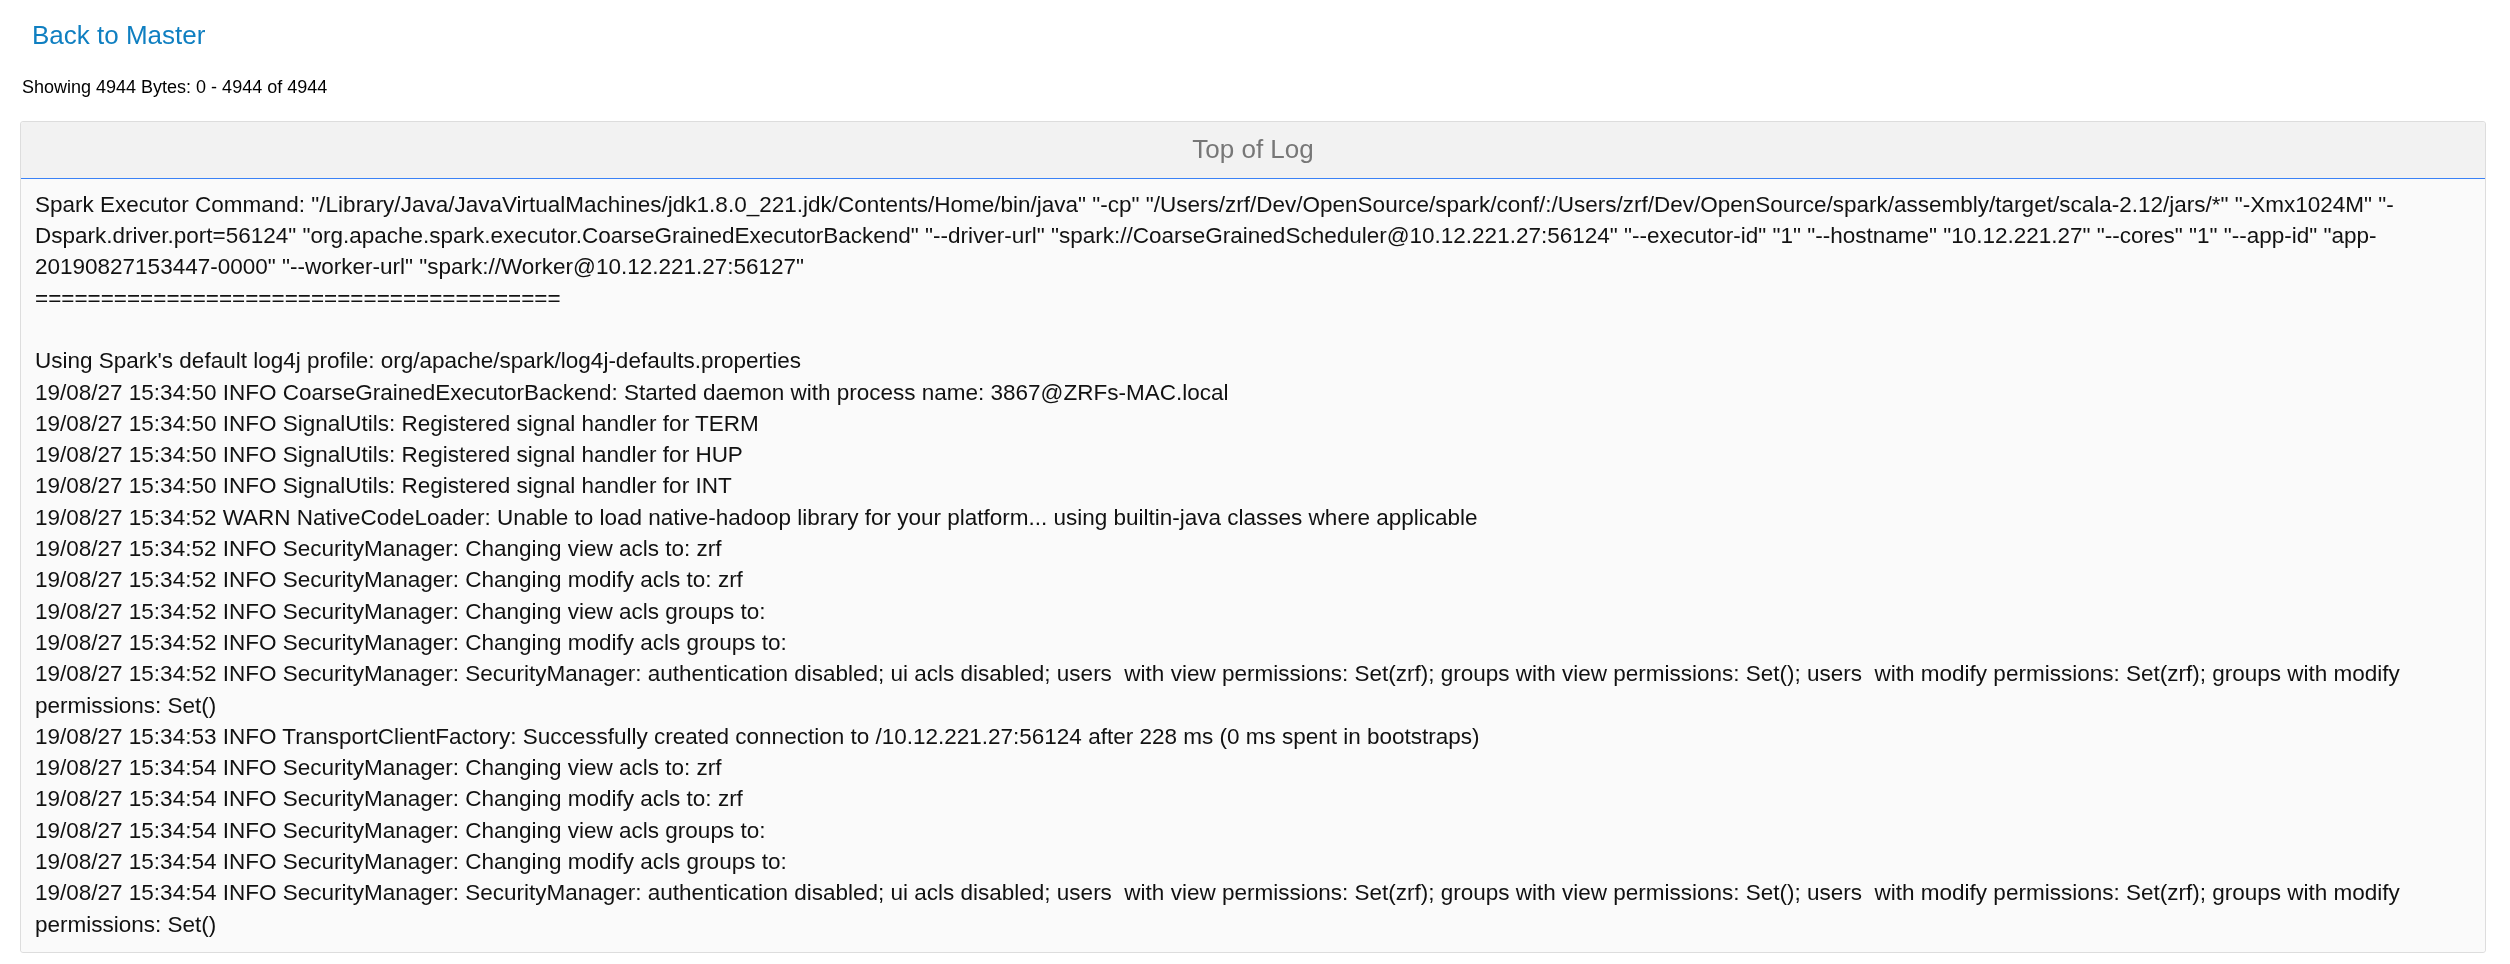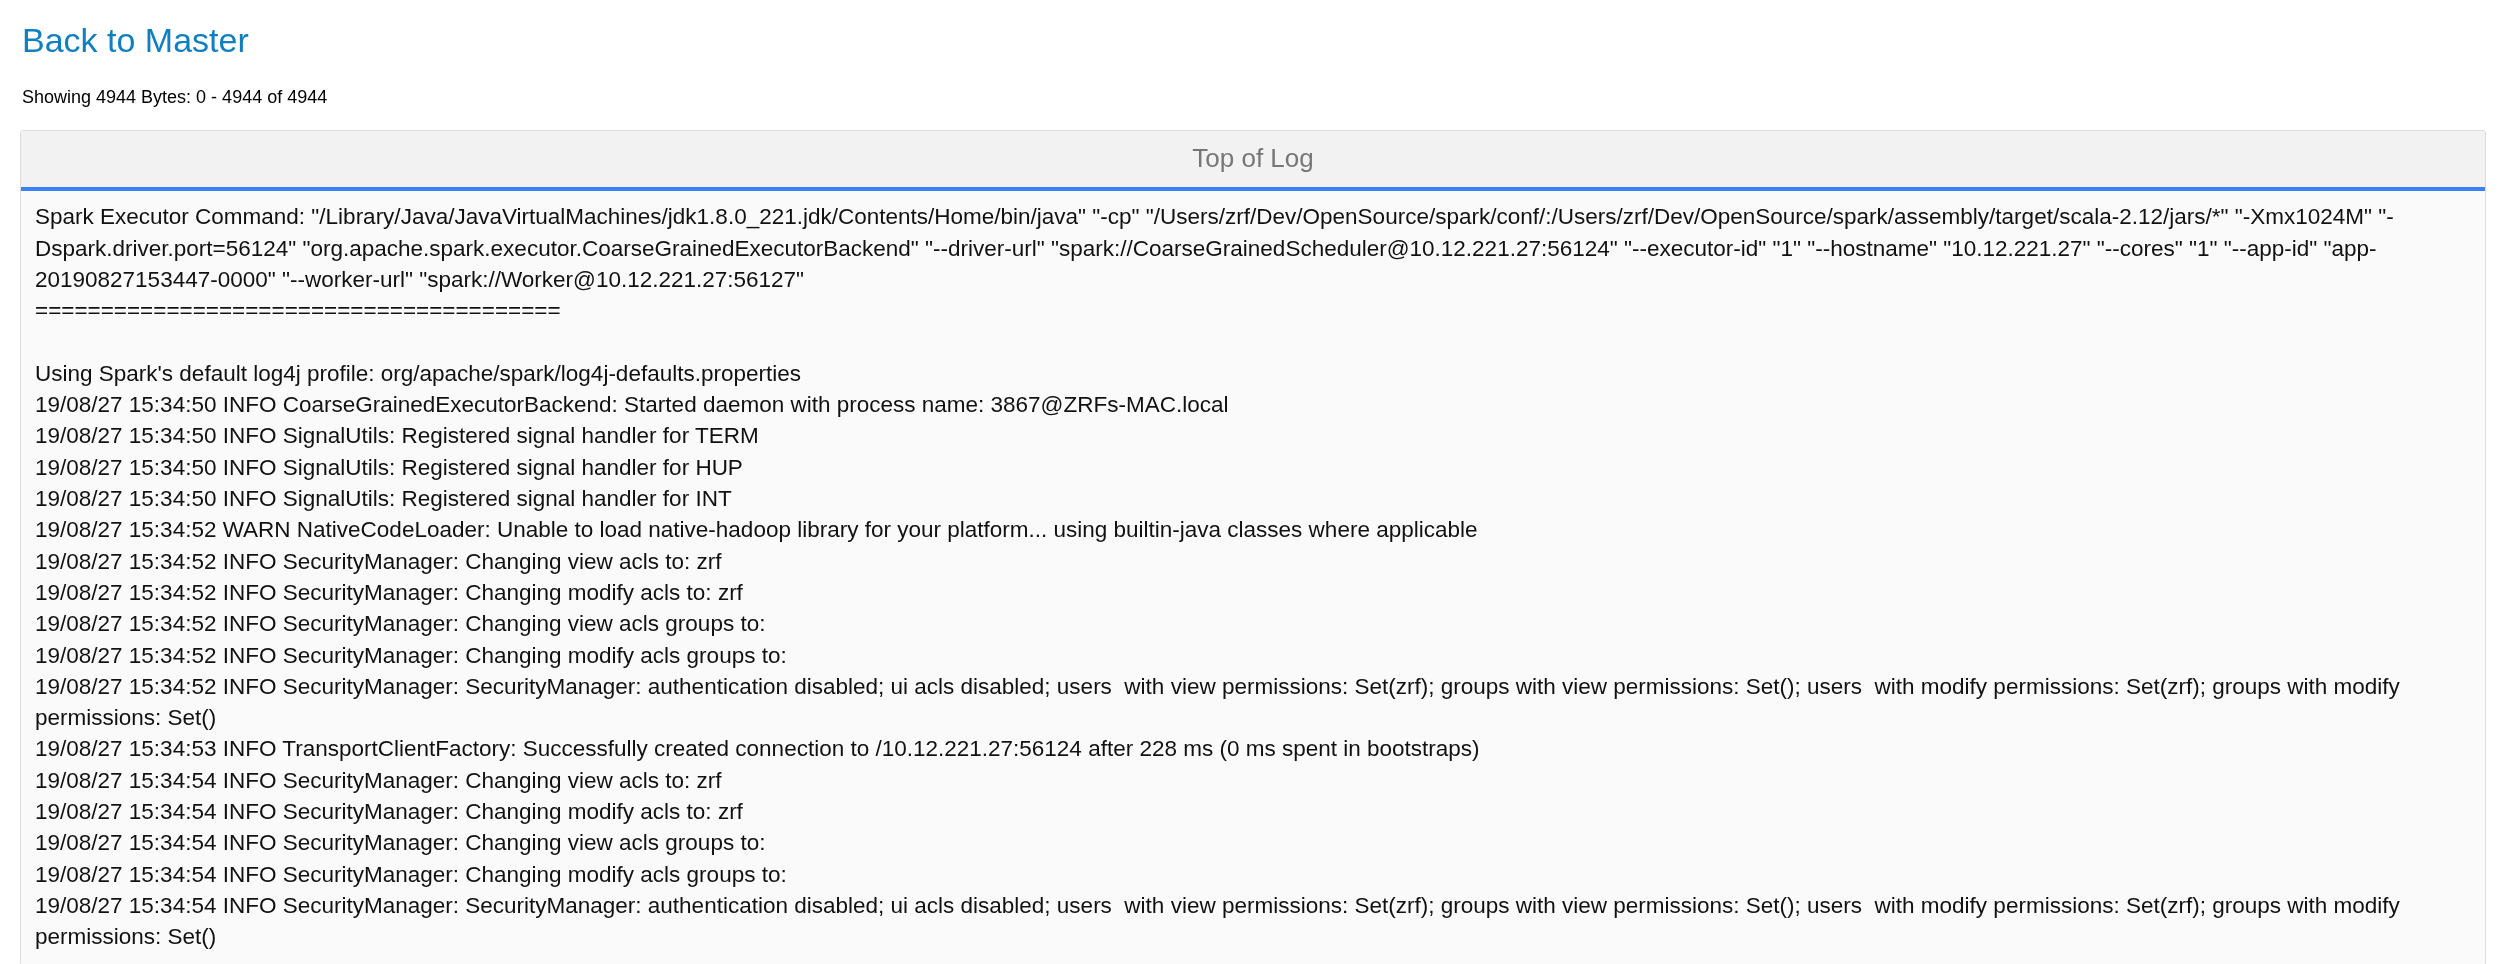--- a/index.html
+++ b/index.html
@@ -16,43 +16,43 @@
     color: #000000;
   }
   .page {
     padding: 12px 20px 0 20px;
     box-sizing: border-box;
     width: 100%;
   }
   .back-link {
     display: inline-block;
     color: #0f7fc1;
-    font-size: 34px;
+    font-size: 26px;
     text-decoration: none;
     cursor: pointer;
-    margin: 8px 0 0 2px;
+    margin: 8px 0 0 12px;
     line-height: 1.2;
   }
   .showing-line {
     margin: 26px 0 0 2px;
     font-size: 18px;
     color: #000000;
     line-height: 1.2;
   }
   .log-panel {
     margin-top: 22px;
     border: 1px solid #dddddd;
     border-radius: 3px;
     background: #fafafa;
     width: calc(100% - 4px);
     box-sizing: border-box;
   }
   .log-panel-header {
     background: #f2f2f2;
-    border-bottom: 4px solid #3b82f6;
+    border-bottom: 1px solid #3b82f6;
     text-align: center;
     color: #777777;
     font-size: 26px;
     padding: 12px 0 13px 0;
     border-top-left-radius: 3px;
     border-top-right-radius: 3px;
   }
   .log-body {
     background: #fafafa;
     padding: 10px 14px 12px 14px;

